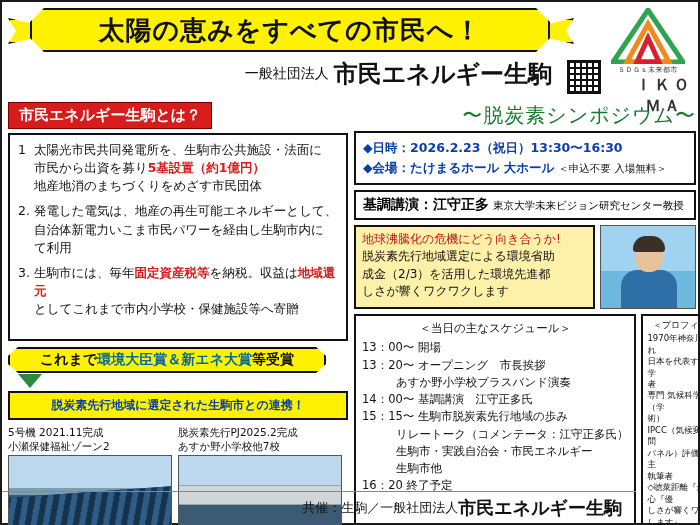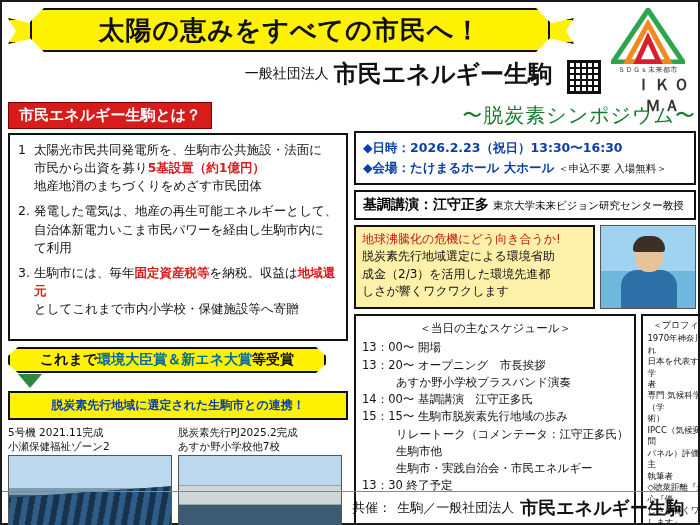--- a/index.html
+++ b/index.html
@@ -185,24 +185,24 @@
   .sched-item { white-space: nowrap; }
   .sched-sub { padding-left: 34px; white-space: nowrap; }
   .profile {
     flex: 0 0 96px; width: 96px; border: 2px solid #111; padding: 3px 4px;
     font-size: 8.5px; line-height: 1.35; color: #111;
   }
   .profile-title { text-align: center; font-size: 9px; margin-bottom: 2px; }
 
   
   .footer {
-    position: absolute; left: 0; bottom: 0; width: 696px; height: 32px;
+    position: absolute; left: 0; bottom: 0; width: 634px; height: 32px;
     border-top: 1px solid #888;
     display: flex; align-items: center; justify-content: flex-end;
-    padding-right: 14px; gap: 6px;
+    padding-right: 14px; gap: 0;
   }
   .footer .f-small { font-size: 13px; color: #111; }
   .footer .f-big { font-size: 18px; font-weight: bold; color: #111; }
 </style>
 </head>
 <body>
 
 <div id="poster">
 
   <div class="header">
@@ -343,25 +343,25 @@
         <div class="sched-item">
           <span>14：00〜</span>
           <span>基調講演　江守正多氏</span>
         </div>
 
         <div class="sched-item">
           <span>15：15〜</span>
           <span>生駒市脱炭素先行地域の歩み</span>
         </div>
         <div class="sched-sub">リレートーク（コメンテータ：江守正多氏）</div>
+        <div class="sched-sub">生駒市・実践自治会・市民エネルギー</div>
         <div class="sched-sub">生駒市他</div>
-        <div class="sched-sub">生駒市・実践自治会・市民エネルギー</div>
-
-        <div class="sched-item">
-          <span>13：30</span>
+
+        <div class="sched-item">
+          <span>16：20</span>
           <span>終了予定</span>
         </div>
       </div>
 
       <div class="profile">
         <div class="profile-title">＜プロフィール＞</div>
         <div>1970年神奈川県生まれ</div>
         <div>日本を代表する環境学</div>
         <div>者</div>
         <div>専門 気候科学博士（学</div>

